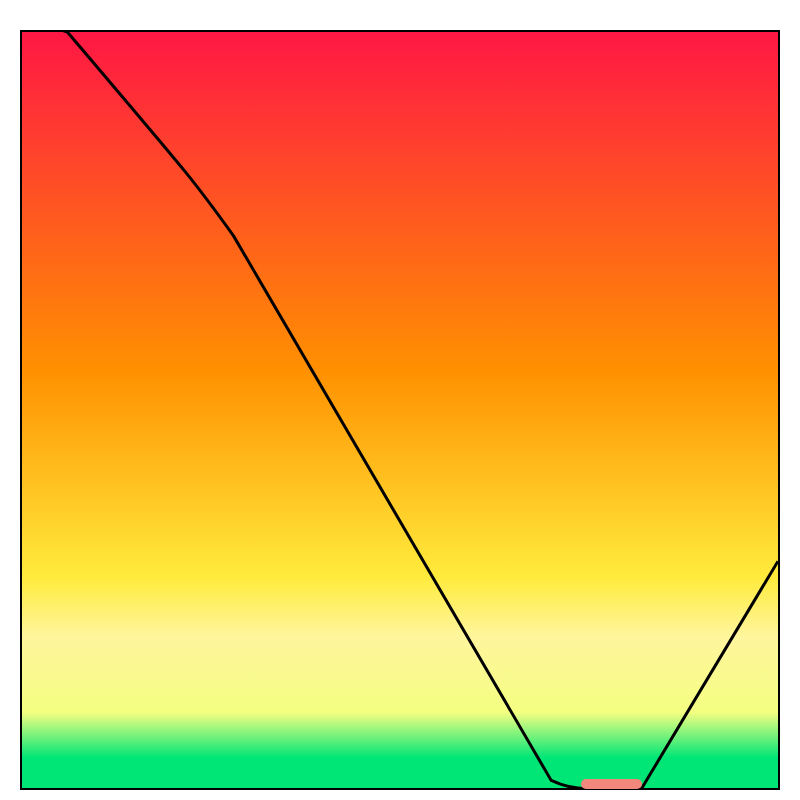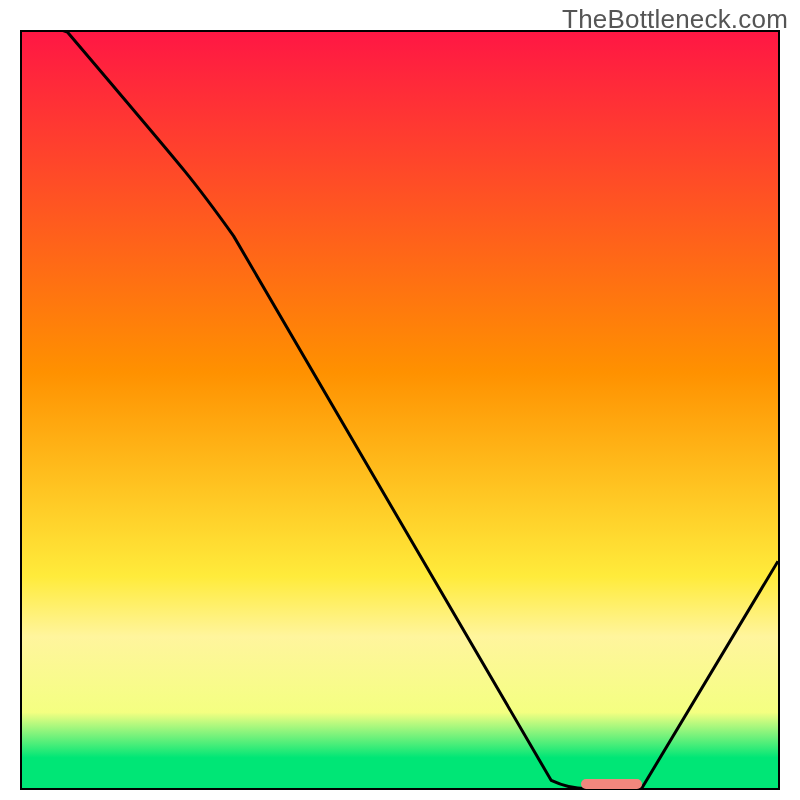--- a/index.html
+++ b/index.html
@@ -47,21 +47,20 @@
     height: 10px;
     border-radius: 5px;
     background: #f2877d;
   }
 </style>
 </head>
 <body>
 
 <div class="frame">
 
-  <div class="watermark">TheBottleneck.com</div>
 
   <div class="plot-wrap">
     <svg class="plot" viewBox="0 0 756 756" preserveAspectRatio="none">
       <defs>
         <linearGradient id="bg-grad" x1="0" y1="0" x2="0" y2="1">
           <stop id="g0" offset="0%" stop-color="#ff1744"></stop>
           <stop id="g1" offset="45%" stop-color="#ff9100"></stop>
           <stop id="g2" offset="72%" stop-color="#ffeb3b"></stop>
           <stop id="g3" offset="80%" stop-color="#fff59d"></stop>
           <stop id="g4" offset="90%" stop-color="#f4ff81"></stop>

